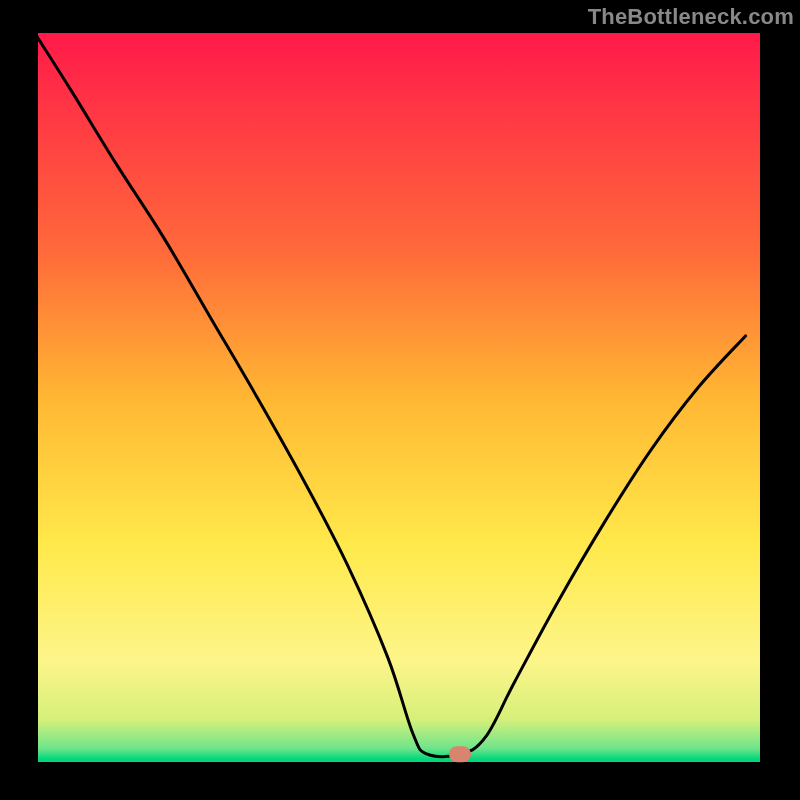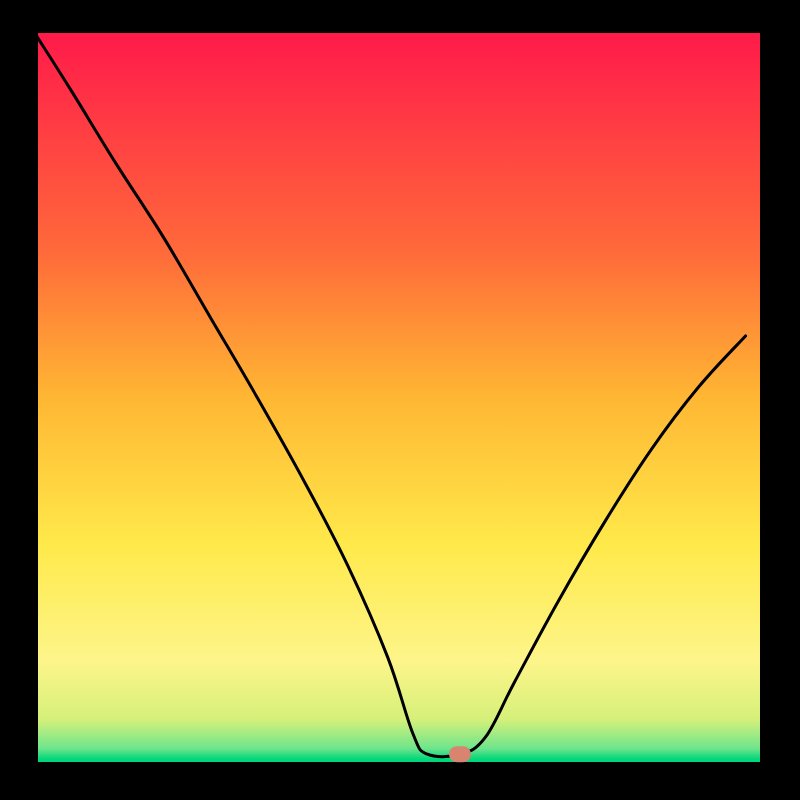--- a/index.html
+++ b/index.html
@@ -23,20 +23,21 @@
     letter-spacing: 0.2px;
   }
   svg {
     display: block;
   }
 </style>
 </head>
 <body>
 
 <div class="chart-wrap">
+  <div class="watermark">TheBottleneck.com</div>
   <svg id="chart-svg" width="800" height="800">
       <rect x="0" y="0" width="800" height="800" fill="#000"></rect>
       <defs>
         <linearGradient id="bg-grad" x1="0" y1="0" x2="0" y2="1">
           <stop offset="0.00%" stop-color="#FF1A4A"></stop>
           <stop offset="30.00%" stop-color="#FF6A3A"></stop>
           <stop offset="50.00%" stop-color="#FFB733"></stop>
           <stop offset="70.00%" stop-color="#FFE94A"></stop>
           <stop offset="86.00%" stop-color="#FDF58A"></stop>
           <stop offset="94.00%" stop-color="#D6F07A"></stop>

